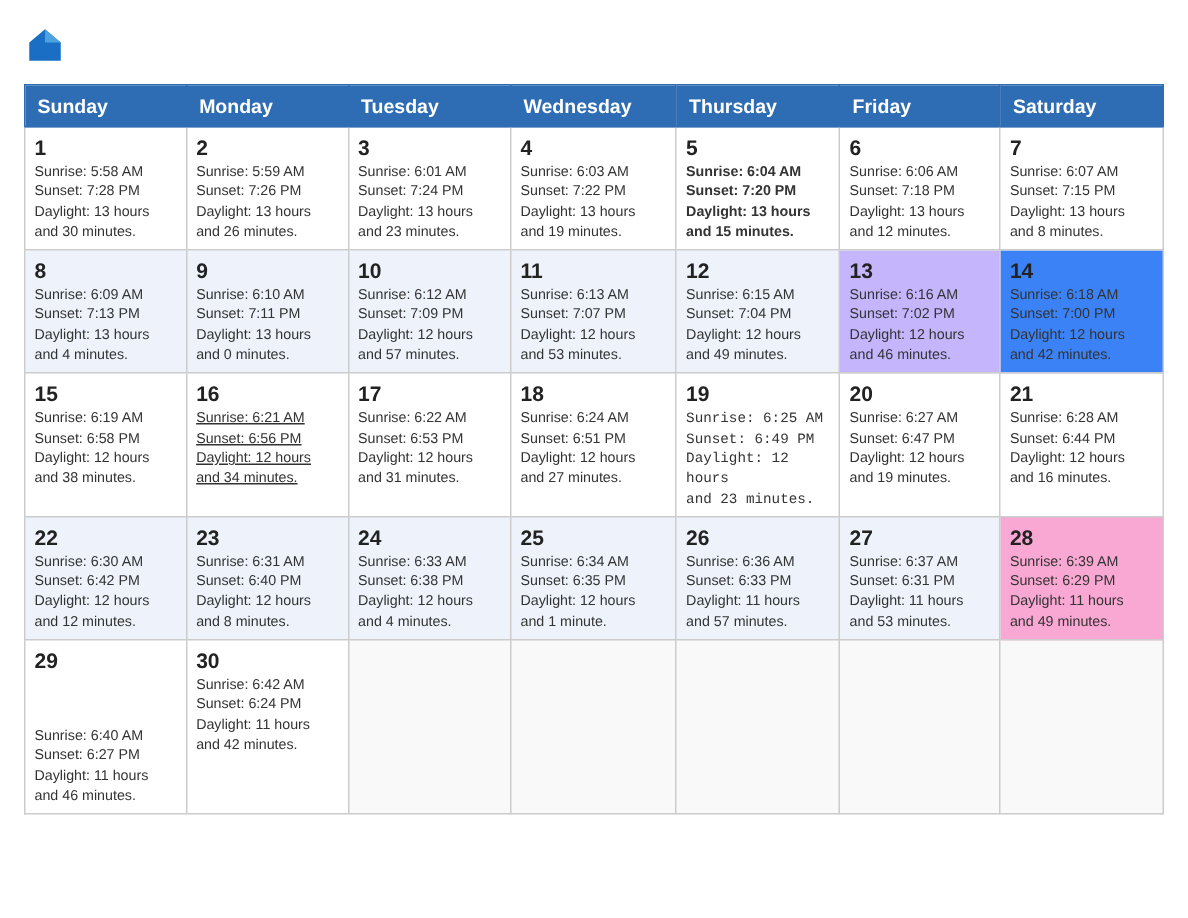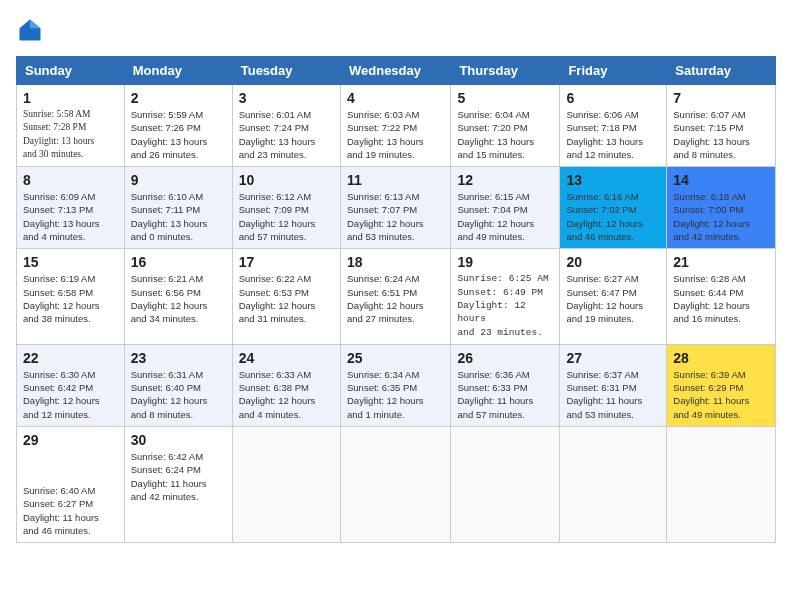--- a/index.html
+++ b/index.html
@@ -123,21 +123,21 @@
         <th>Wednesday</th>
         <th>Thursday</th>
         <th>Friday</th>
         <th>Saturday</th>
       </tr>
   </thead>
   <tbody id="calendar-body">
   <tr>
         <td style="background: rgb(255, 255, 255);">
           <span class="day-number">1</span>
-          <div class="day-info" style="white-space: pre-line; font-family: Liberation Serif, serif;">Sunrise: 5:58 AM
+          <div class="day-info" style="white-space: pre-line;">Sunrise: 5:58 AM
 Sunset: 7:28 PM
 Daylight: 13 hours
 and 30 minutes.</div>
         </td>
         <td style="background: rgb(255, 255, 255);">
           <span class="day-number">2</span>
           <div class="day-info" style="white-space: pre-line;">Sunrise: 5:59 AM
 Sunset: 7:26 PM
 Daylight: 13 hours
 and 26 minutes.</div>
@@ -151,21 +151,21 @@
         </td>
         <td style="background: rgb(255, 255, 255);">
           <span class="day-number">4</span>
           <div class="day-info" style="white-space: pre-line;">Sunrise: 6:03 AM
 Sunset: 7:22 PM
 Daylight: 13 hours
 and 19 minutes.</div>
         </td>
         <td style="background: rgb(255, 255, 255);">
           <span class="day-number">5</span>
-          <div class="day-info" style="white-space: pre-line;">Sunrise: 6:04 AM
+          <div class="day-info" style="white-space: pre-line; font-weight: bold;">Sunrise: 6:04 AM
 Sunset: 7:20 PM
 Daylight: 13 hours
 and 15 minutes.</div>
         </td>
         <td style="background: rgb(255, 255, 255);">
           <span class="day-number">6</span>
           <div class="day-info" style="white-space: pre-line;">Sunrise: 6:06 AM
 Sunset: 7:18 PM
 Daylight: 13 hours
 and 12 minutes.</div>
@@ -207,21 +207,21 @@
 Daylight: 12 hours
 and 53 minutes.</div>
         </td>
         <td style="background: rgb(238, 243, 251);">
           <span class="day-number">12</span>
           <div class="day-info" style="white-space: pre-line;">Sunrise: 6:15 AM
 Sunset: 7:04 PM
 Daylight: 12 hours
 and 49 minutes.</div>
         </td>
-        <td style="background: #0ea5e9;">
+        <td style="background: #c4b5fd;">
           <span class="day-number">13</span>
           <div class="day-info" style="white-space: pre-line;">Sunrise: 6:16 AM
 Sunset: 7:02 PM
 Daylight: 12 hours
 and 46 minutes.</div>
         </td>
         <td style="background: #3b82f6;">
           <span class="day-number">14</span>
           <div class="day-info" style="white-space: pre-line;">Sunrise: 6:18 AM
 Sunset: 7:00 PM
@@ -232,21 +232,21 @@
       <tr>
         <td style="background: rgb(255, 255, 255);">
           <span class="day-number">15</span>
           <div class="day-info" style="white-space: pre-line;">Sunrise: 6:19 AM
 Sunset: 6:58 PM
 Daylight: 12 hours
 and 38 minutes.</div>
         </td>
         <td style="background: rgb(255, 255, 255);">
           <span class="day-number">16</span>
-          <div class="day-info" style="white-space: pre-line;">Sunrise: 6:21 AM
+          <div class="day-info" style="white-space: pre-line; text-decoration: underline;">Sunrise: 6:21 AM
 Sunset: 6:56 PM
 Daylight: 12 hours
 and 34 minutes.</div>
         </td>
         <td style="background: rgb(255, 255, 255);">
           <span class="day-number">17</span>
           <div class="day-info" style="white-space: pre-line;">Sunrise: 6:22 AM
 Sunset: 6:53 PM
 Daylight: 12 hours
 and 31 minutes.</div>
@@ -316,21 +316,21 @@
 Daylight: 11 hours
 and 57 minutes.</div>
         </td>
         <td style="background: rgb(238, 243, 251);">
           <span class="day-number">27</span>
           <div class="day-info" style="white-space: pre-line;">Sunrise: 6:37 AM
 Sunset: 6:31 PM
 Daylight: 11 hours
 and 53 minutes.</div>
         </td>
-        <td style="background: #fde047;">
+        <td style="background: #f9a8d4;">
           <span class="day-number">28</span>
           <div class="day-info" style="white-space: pre-line;">Sunrise: 6:39 AM
 Sunset: 6:29 PM
 Daylight: 11 hours
 and 49 minutes.</div>
         </td>
       </tr>
       <tr>
         <td style="background: rgb(255, 255, 255);">
           <span class="day-number">29</span>

